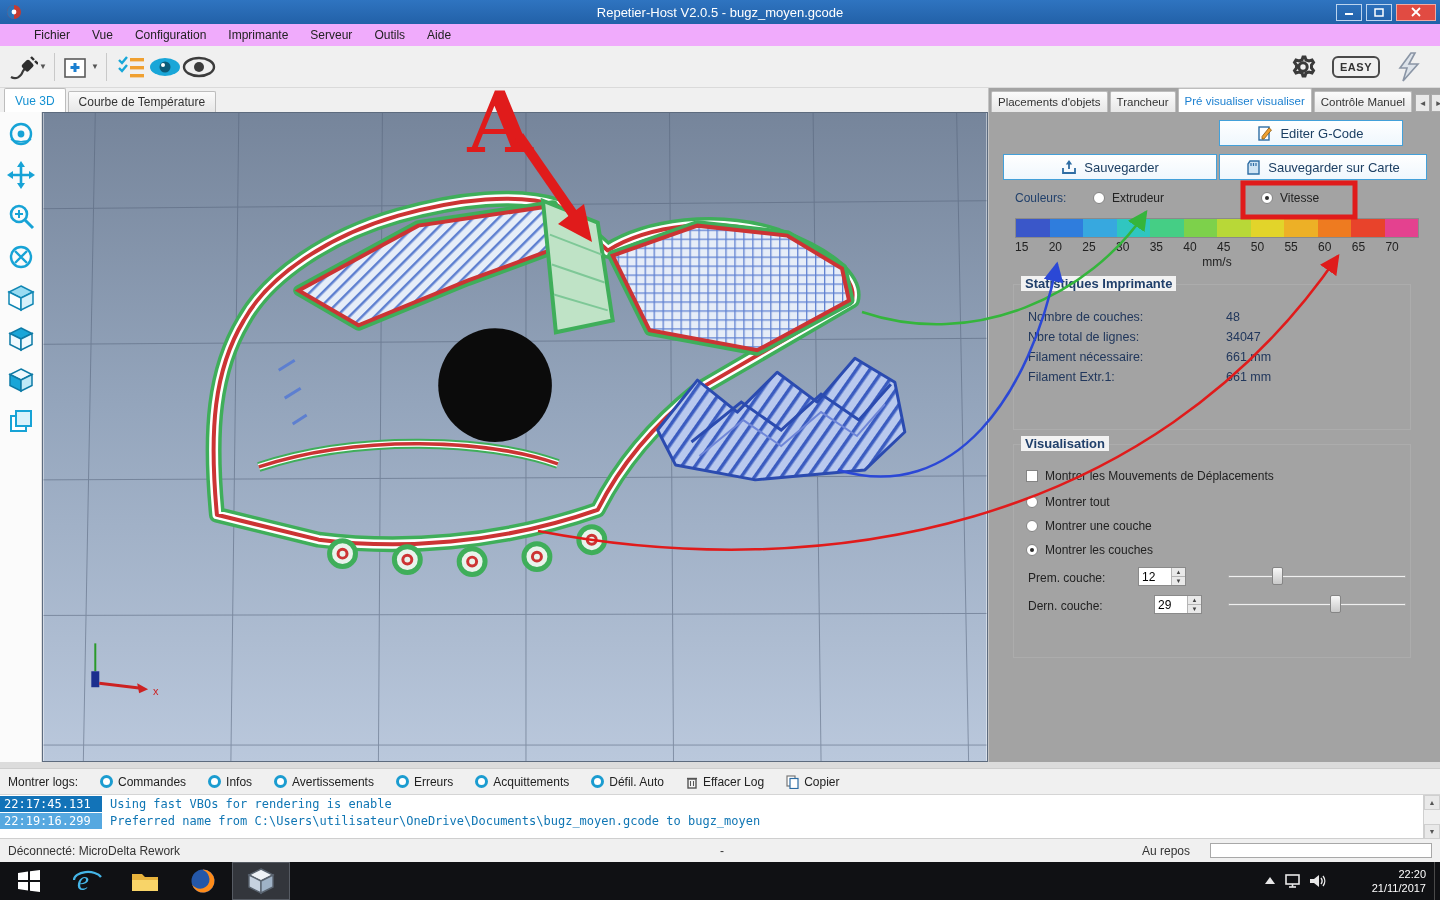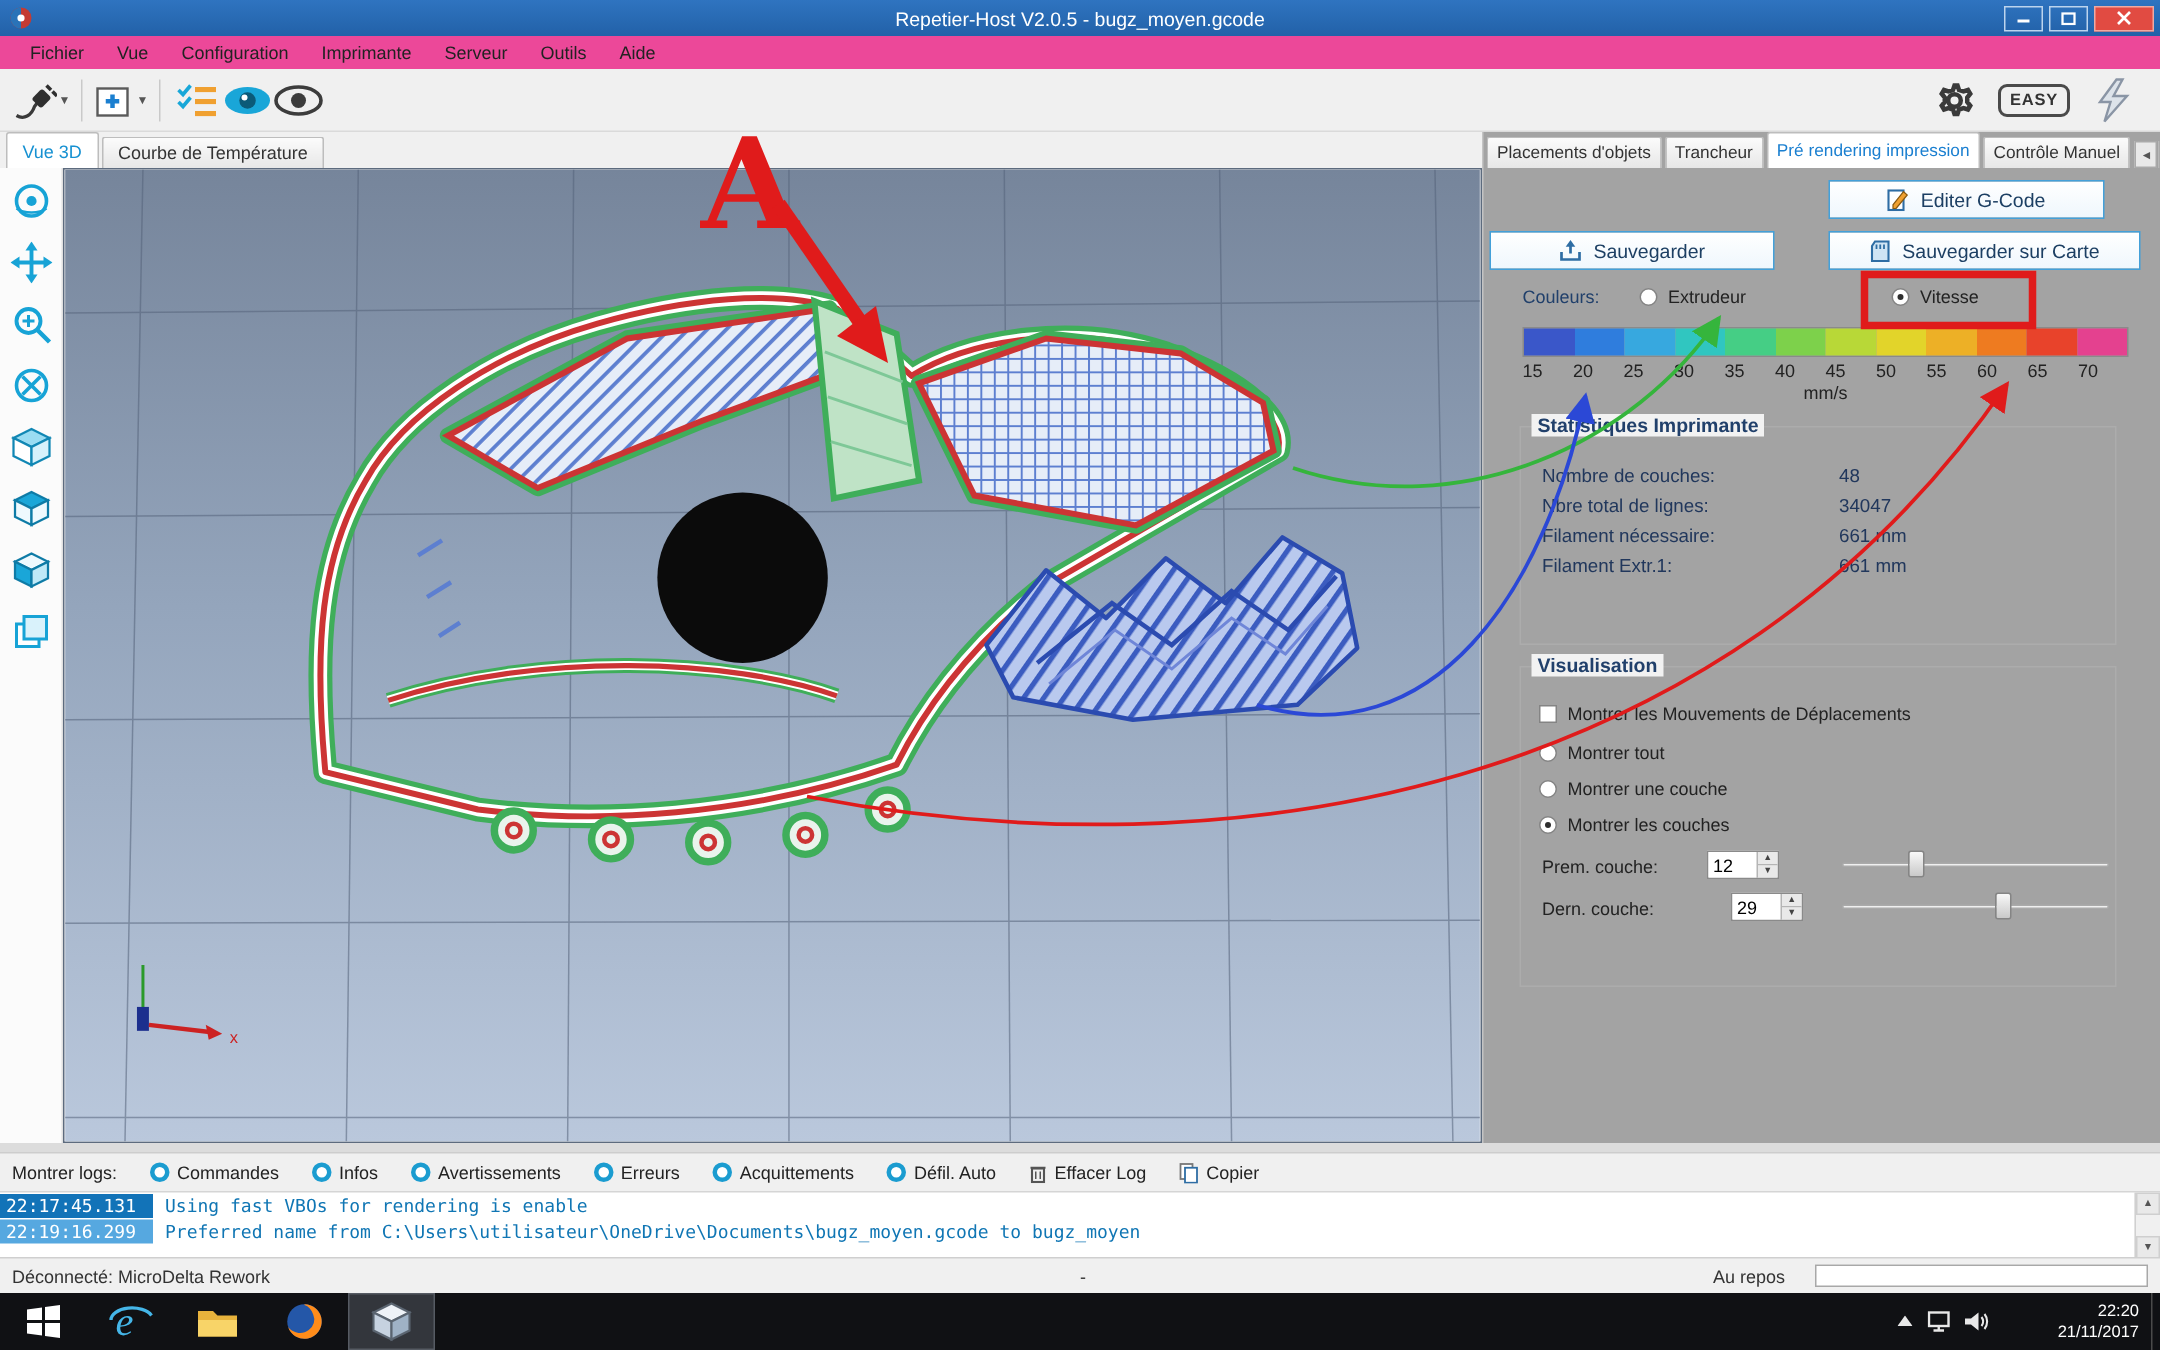--- a/index.html
+++ b/index.html
@@ -7,21 +7,21 @@
   body{font-family:"Liberation Sans",sans-serif;font-size:12px;color:#222;background:#f0f0f0}
   #app{position:relative;width:1440px;height:900px;overflow:hidden;background:#f0f0f0}
 
   
   .titlebar{position:absolute;left:0;top:0;width:1440px;height:24px;background:linear-gradient(#2f74c0,#2261a8);display:flex;align-items:center;color:#fff}
   .titlebar .title{position:absolute;left:0;right:0;text-align:center;font-size:13px}
   .wbtn{width:26px;height:17px;border:1px solid #bcd4ee;display:flex;align-items:center;justify-content:center;font-size:10px;color:#fff;background:transparent}
   .wbtn.close{width:40px;background:#e14b42;border-color:#f0a9a2}
 
   
-  .menubar{position:absolute;left:0;top:24px;width:1440px;height:22px;background:#ec4899;display:flex;align-items:center;padding-left:10px;gap:2px}
+  .menubar{position:absolute;left:0;top:24px;width:1440px;height:22px;background:#f0abfc;display:flex;align-items:center;padding-left:24px;gap:2px}
   .menubar span{padding:3px 10px;color:#222}
   .toolbar{position:absolute;left:0;top:46px;width:1440px;height:42px;background:#f0f0f0;border-bottom:1px solid #dadada;display:flex;align-items:center;padding:0 8px}
   .tsep{width:1px;height:28px;background:#c9c9c9;margin:0 7px}
   .tbtn{height:34px;min-width:34px;display:flex;align-items:center;justify-content:center;border-radius:3px}
   .darr{font-size:8px;color:#555;margin-left:1px}
   .easy{border:2px solid #4a4a4a;border-radius:6px;padding:3px 6px;font-size:11px;font-weight:bold;color:#333;letter-spacing:.5px}
 
   
   .vtabs{position:absolute;left:0;top:88px;width:988px;height:24px;display:flex;align-items:flex-end;padding-left:4px;background:#f0f0f0}
   .tab{height:21px;padding:3px 10px;border:1px solid #bdbdbd;border-bottom:none;background:linear-gradient(#fbfbfb,#e7e7e7);color:#333;display:inline-flex;align-items:center;margin-right:2px;border-radius:2px 2px 0 0;font-size:12px}
@@ -337,39 +337,39 @@
 
   <div class="rpanel">
     <div class="rtabs">
       <div class="tab">
           <span>Placements d'objets</span>
         </div>
       <div class="tab">
           <span>Trancheur</span>
         </div>
       <div class="tab sel">
-          <span>Pré rendering impression</span>
+          <span>Pré visualiser visualiser</span>
         </div>
       <div class="tab">
           <span>Contrôle Manuel</span>
         </div>
       <div style="margin-left:auto;display:flex;margin-right:2px">
         <div class="tabarr">◄</div>
         <div class="tabarr">►</div>
       </div>
     </div>
 
     <div class="pbtn" style="left:230px;top:32px;width:184px;height:26px">
       <svg width="15" height="15">
           <rect x="1" y="1" width="10" height="13" fill="#fff" stroke="#2e6da4" stroke-width="1.4"></rect>
           <path d="M6 13 L13.5 4 L11 1.8 L4 10.5 L4 13 Z" fill="#f0a030" stroke="#8a5a10" stroke-width="0.8"></path>
         </svg>
       <span>Editer G-Code</span>
     </div>
-    <div class="pbtn" style="left:4px;top:66px;width:190px;height:26px">
+    <div class="pbtn" style="left:14px;top:66px;width:214px;height:26px">
       <svg width="16" height="14">
           <path d="M2 8 V13 H14 V8" stroke="#2e6da4" fill="none" stroke-width="1.8"></path>
           <line x1="8" y1="1.5" x2="8" y2="9" stroke="#2e6da4" stroke-width="1.8"></line>
           <polygon points="8,0 4.8,4.5 11.2,4.5" fill="#2e6da4"></polygon>
         </svg>
       <span>Sauvegarder</span>
     </div>
     <div class="pbtn" style="left:230px;top:66px;width:208px;height:26px">
       <svg width="15" height="15">
           <path d="M4 1 H13 V14 H2 V4 Z" fill="#cfe4f4" stroke="#2e6da4" stroke-width="1.4"></path>

